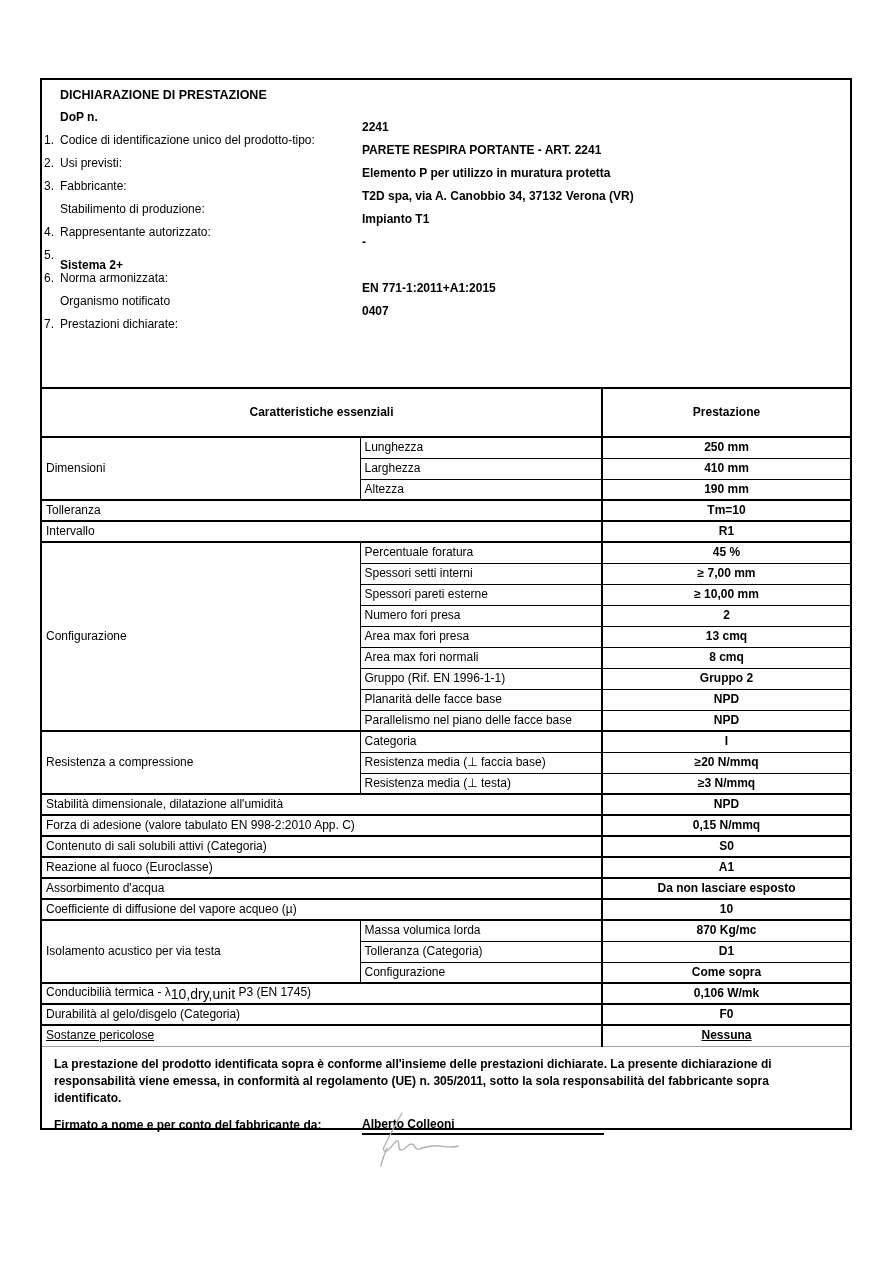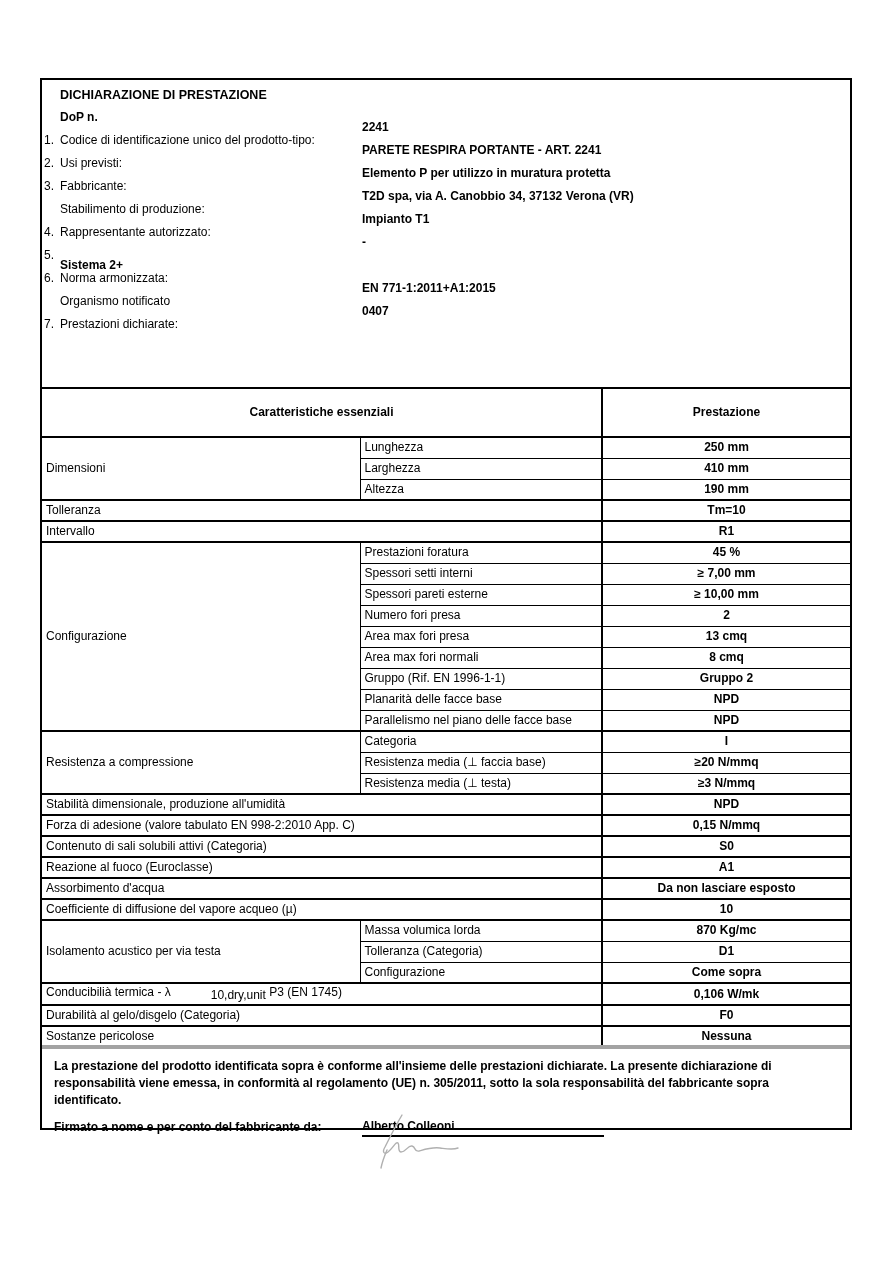--- a/index.html
+++ b/index.html
@@ -35,22 +35,22 @@
     border-top:2px solid #000; border-bottom:2px solid #000;
     height:39px; text-align:center; font-weight:bold; padding:16px;
   }
   .perf-table td.c1 { border-left-width:0; }
   .perf-table td.c3 {
     border-left:2px solid #000; border-right-width:0;
     text-align:center; font-weight:bold; padding:1px 12px;
   }
   .perf-table thead td.h2 { border-left:2px solid #000; border-right-width:0; }
   .perf-table tr.gs > td { border-top:2px solid #000; }
-  .perf-table tr.last > td { border-bottom:4px solid #a3a3a3; }
-  .perf-table sub.lam { font-size:12px; vertical-align:-3px; letter-spacing:0;margin-left:40px; }
+  .perf-table tr.last > td { border-bottom:1px solid #a3a3a3;text-decoration:underline; }
+  .perf-table sub.lam { font-size:14px; vertical-align:-3px; letter-spacing:0; }
   
   .doc-footer { padding:9px 12px 0 10px;font-weight:bold; }
   .declaration { font-size:12px; line-height:17px; margin-bottom:10px; padding-left:2px; }
   .sign-row { display:flex; margin-top:3px; }
   .sign-label { width:310px; flex:none; padding-left:2px; line-height:16px; }
   .sign-name-wrap {
     width:242px; flex:none; height:18px;
     border-bottom:2px solid #000; position:relative; line-height:14px;
   }
   .signature-svg { position:absolute; left:6px; top:2px; overflow:visible; }
@@ -146,21 +146,21 @@
         <td class="c1" colspan="2">Tolleranza</td>
         <td class="c3">Tm=10</td>
       </tr>
       <tr class="gs">
         <td class="c1" colspan="2">Intervallo</td>
         <td class="c3">R1</td>
       </tr>
 
       <tr class="gs">
         <td class="c1" rowspan="9">Configurazione</td>
-        <td>Prestazioni foratura</td>
+        <td>Percentuale foratura</td>
         <td class="c3">45 %</td>
       </tr>
       <tr>
         <td>Spessori setti interni</td>
         <td class="c3">≥ 7,00 mm</td>
       </tr>
       <tr>
         <td>Spessori pareti esterne</td>
         <td class="c3">≥ 10,00 mm</td>
       </tr>
@@ -197,21 +197,21 @@
       <tr>
         <td>Resistenza media (⊥ faccia base)</td>
         <td class="c3">≥20 N/mmq</td>
       </tr>
       <tr>
         <td>Resistenza media (⊥ testa)</td>
         <td class="c3">≥3 N/mmq</td>
       </tr>
 
       <tr class="gs">
-        <td class="c1" colspan="2">Stabilità dimensionale, produzione all'umidità</td>
+        <td class="c1" colspan="2">Stabilità dimensionale, dilatazione all'umidità</td>
         <td class="c3">NPD</td>
       </tr>
       <tr class="gs">
         <td class="c1" colspan="2">Forza di adesione (valore tabulato EN 998-2:2010 App. C)</td>
         <td class="c3">0,15 N/mmq</td>
       </tr>
       <tr class="gs">
         <td class="c1" colspan="2">Contenuto di sali solubili attivi (Categoria)</td>
         <td class="c3">S0</td>
       </tr>

